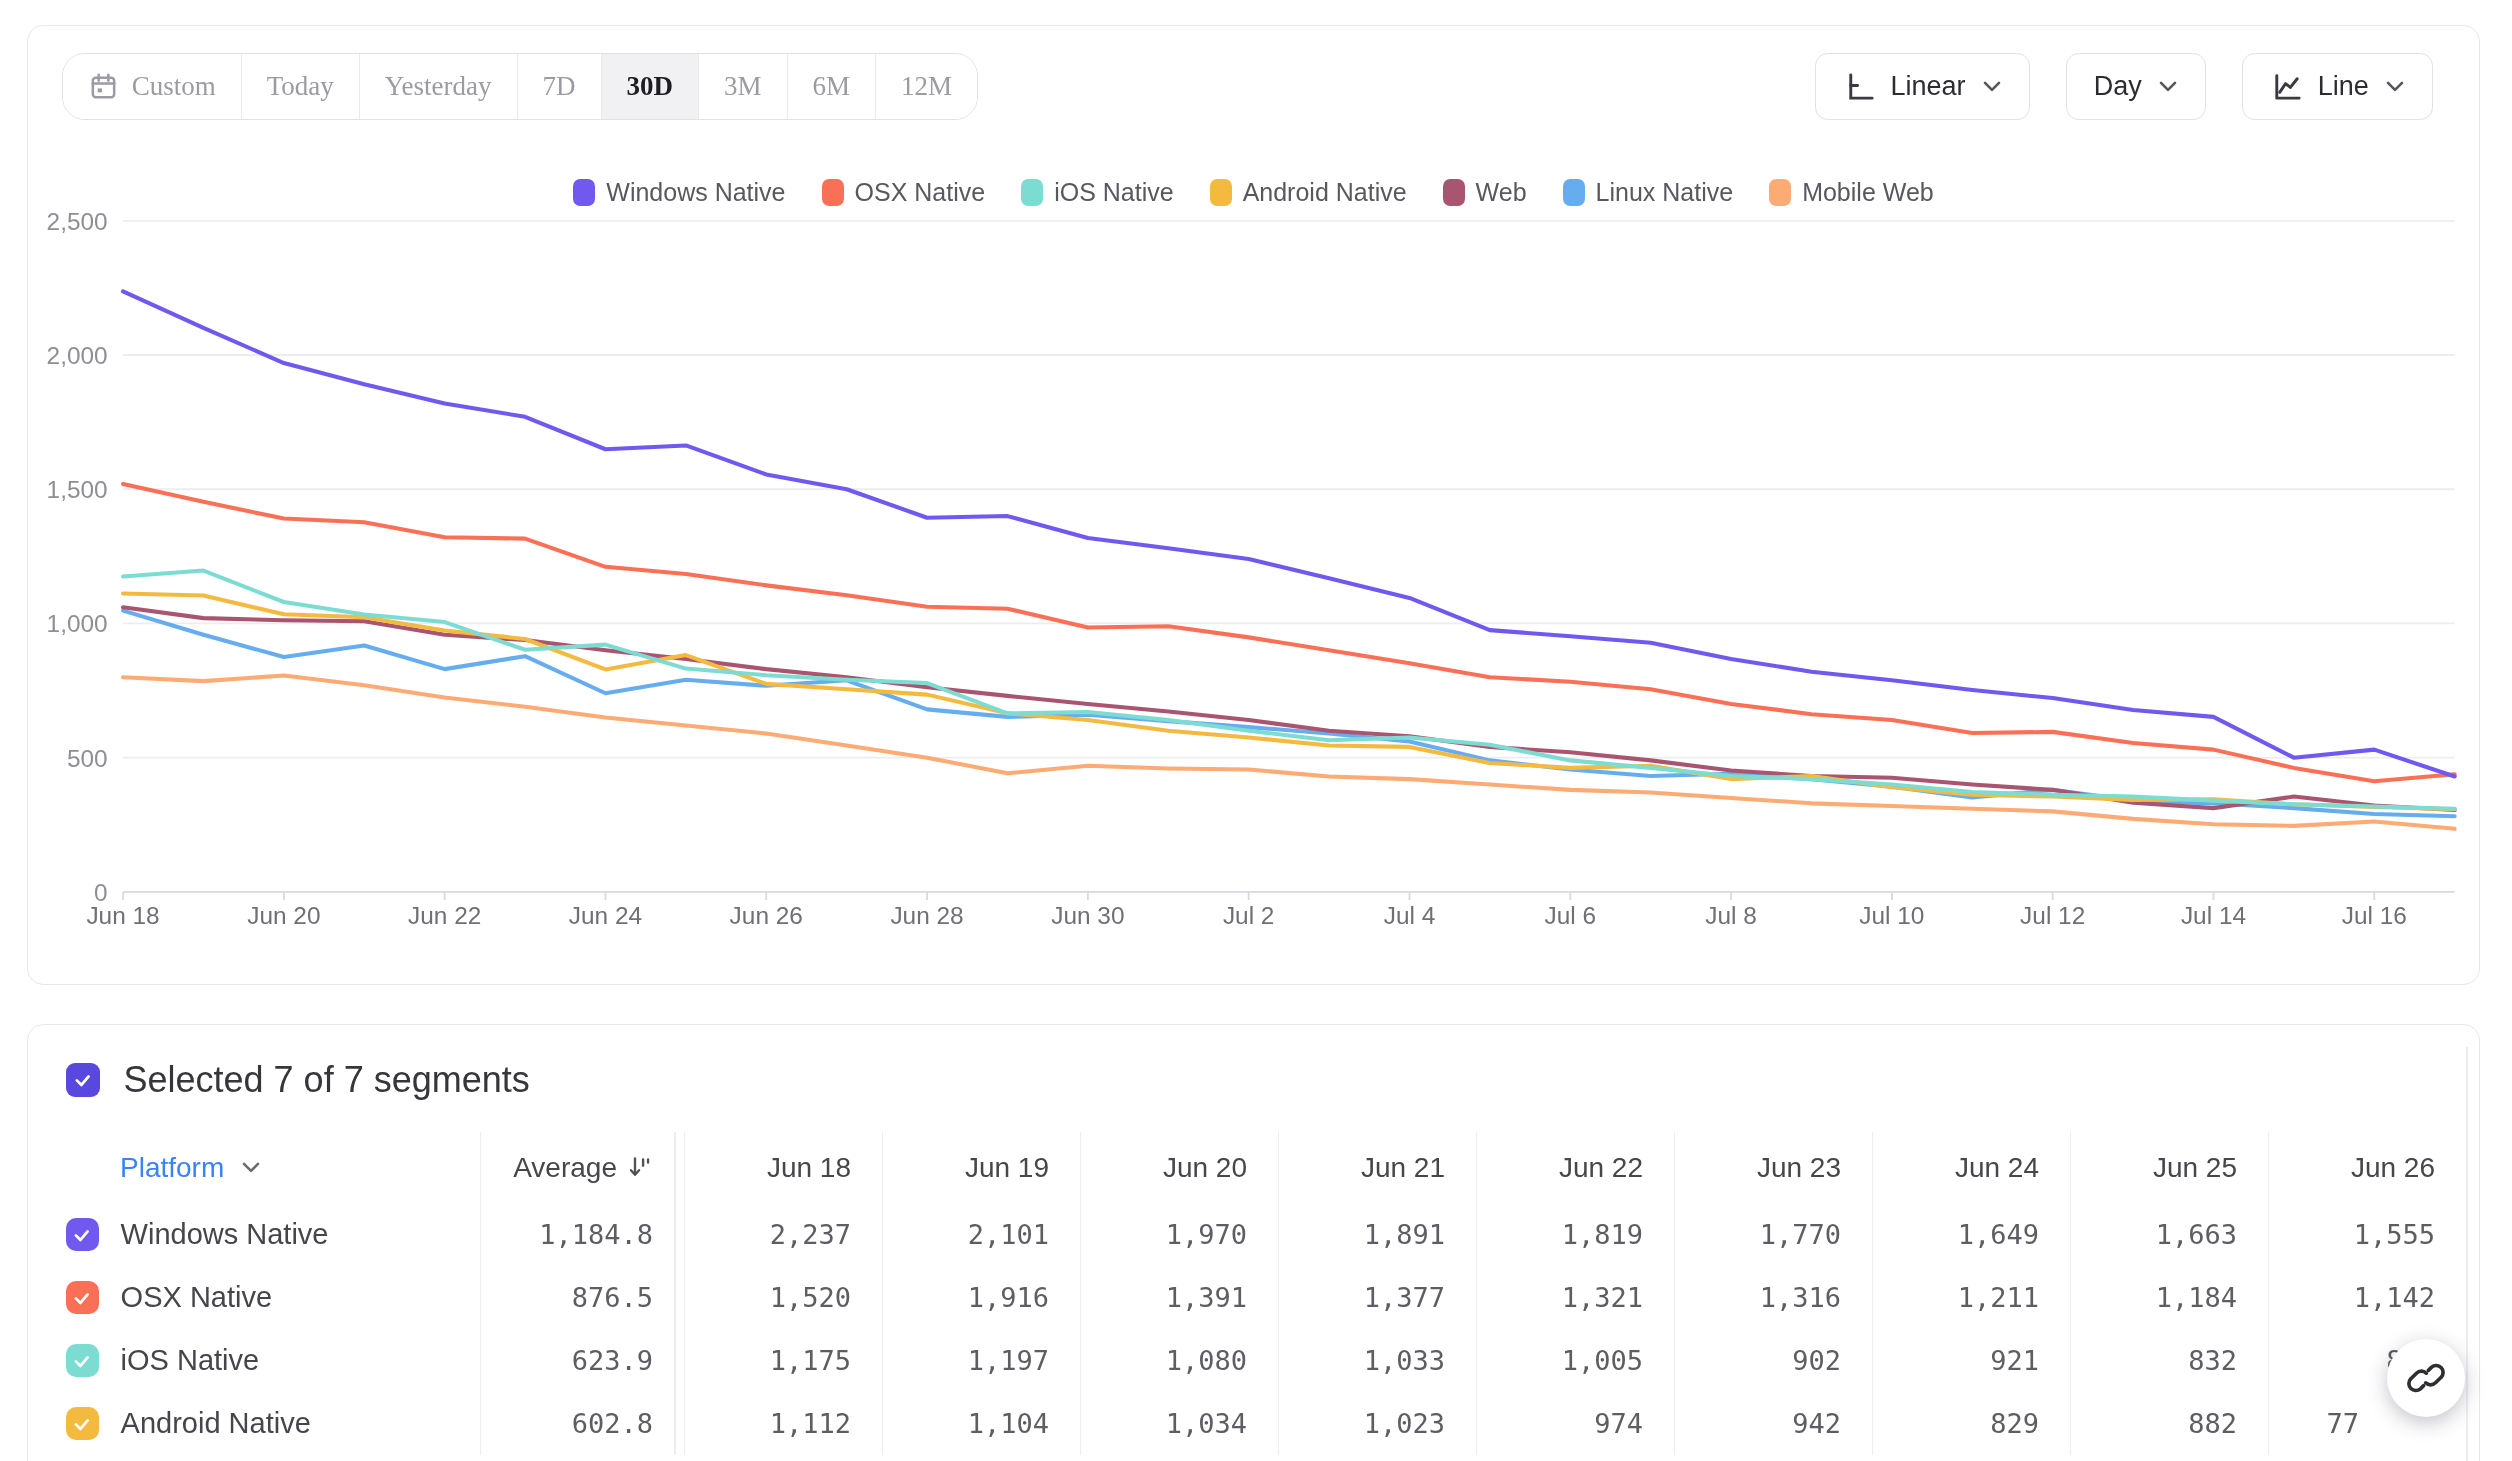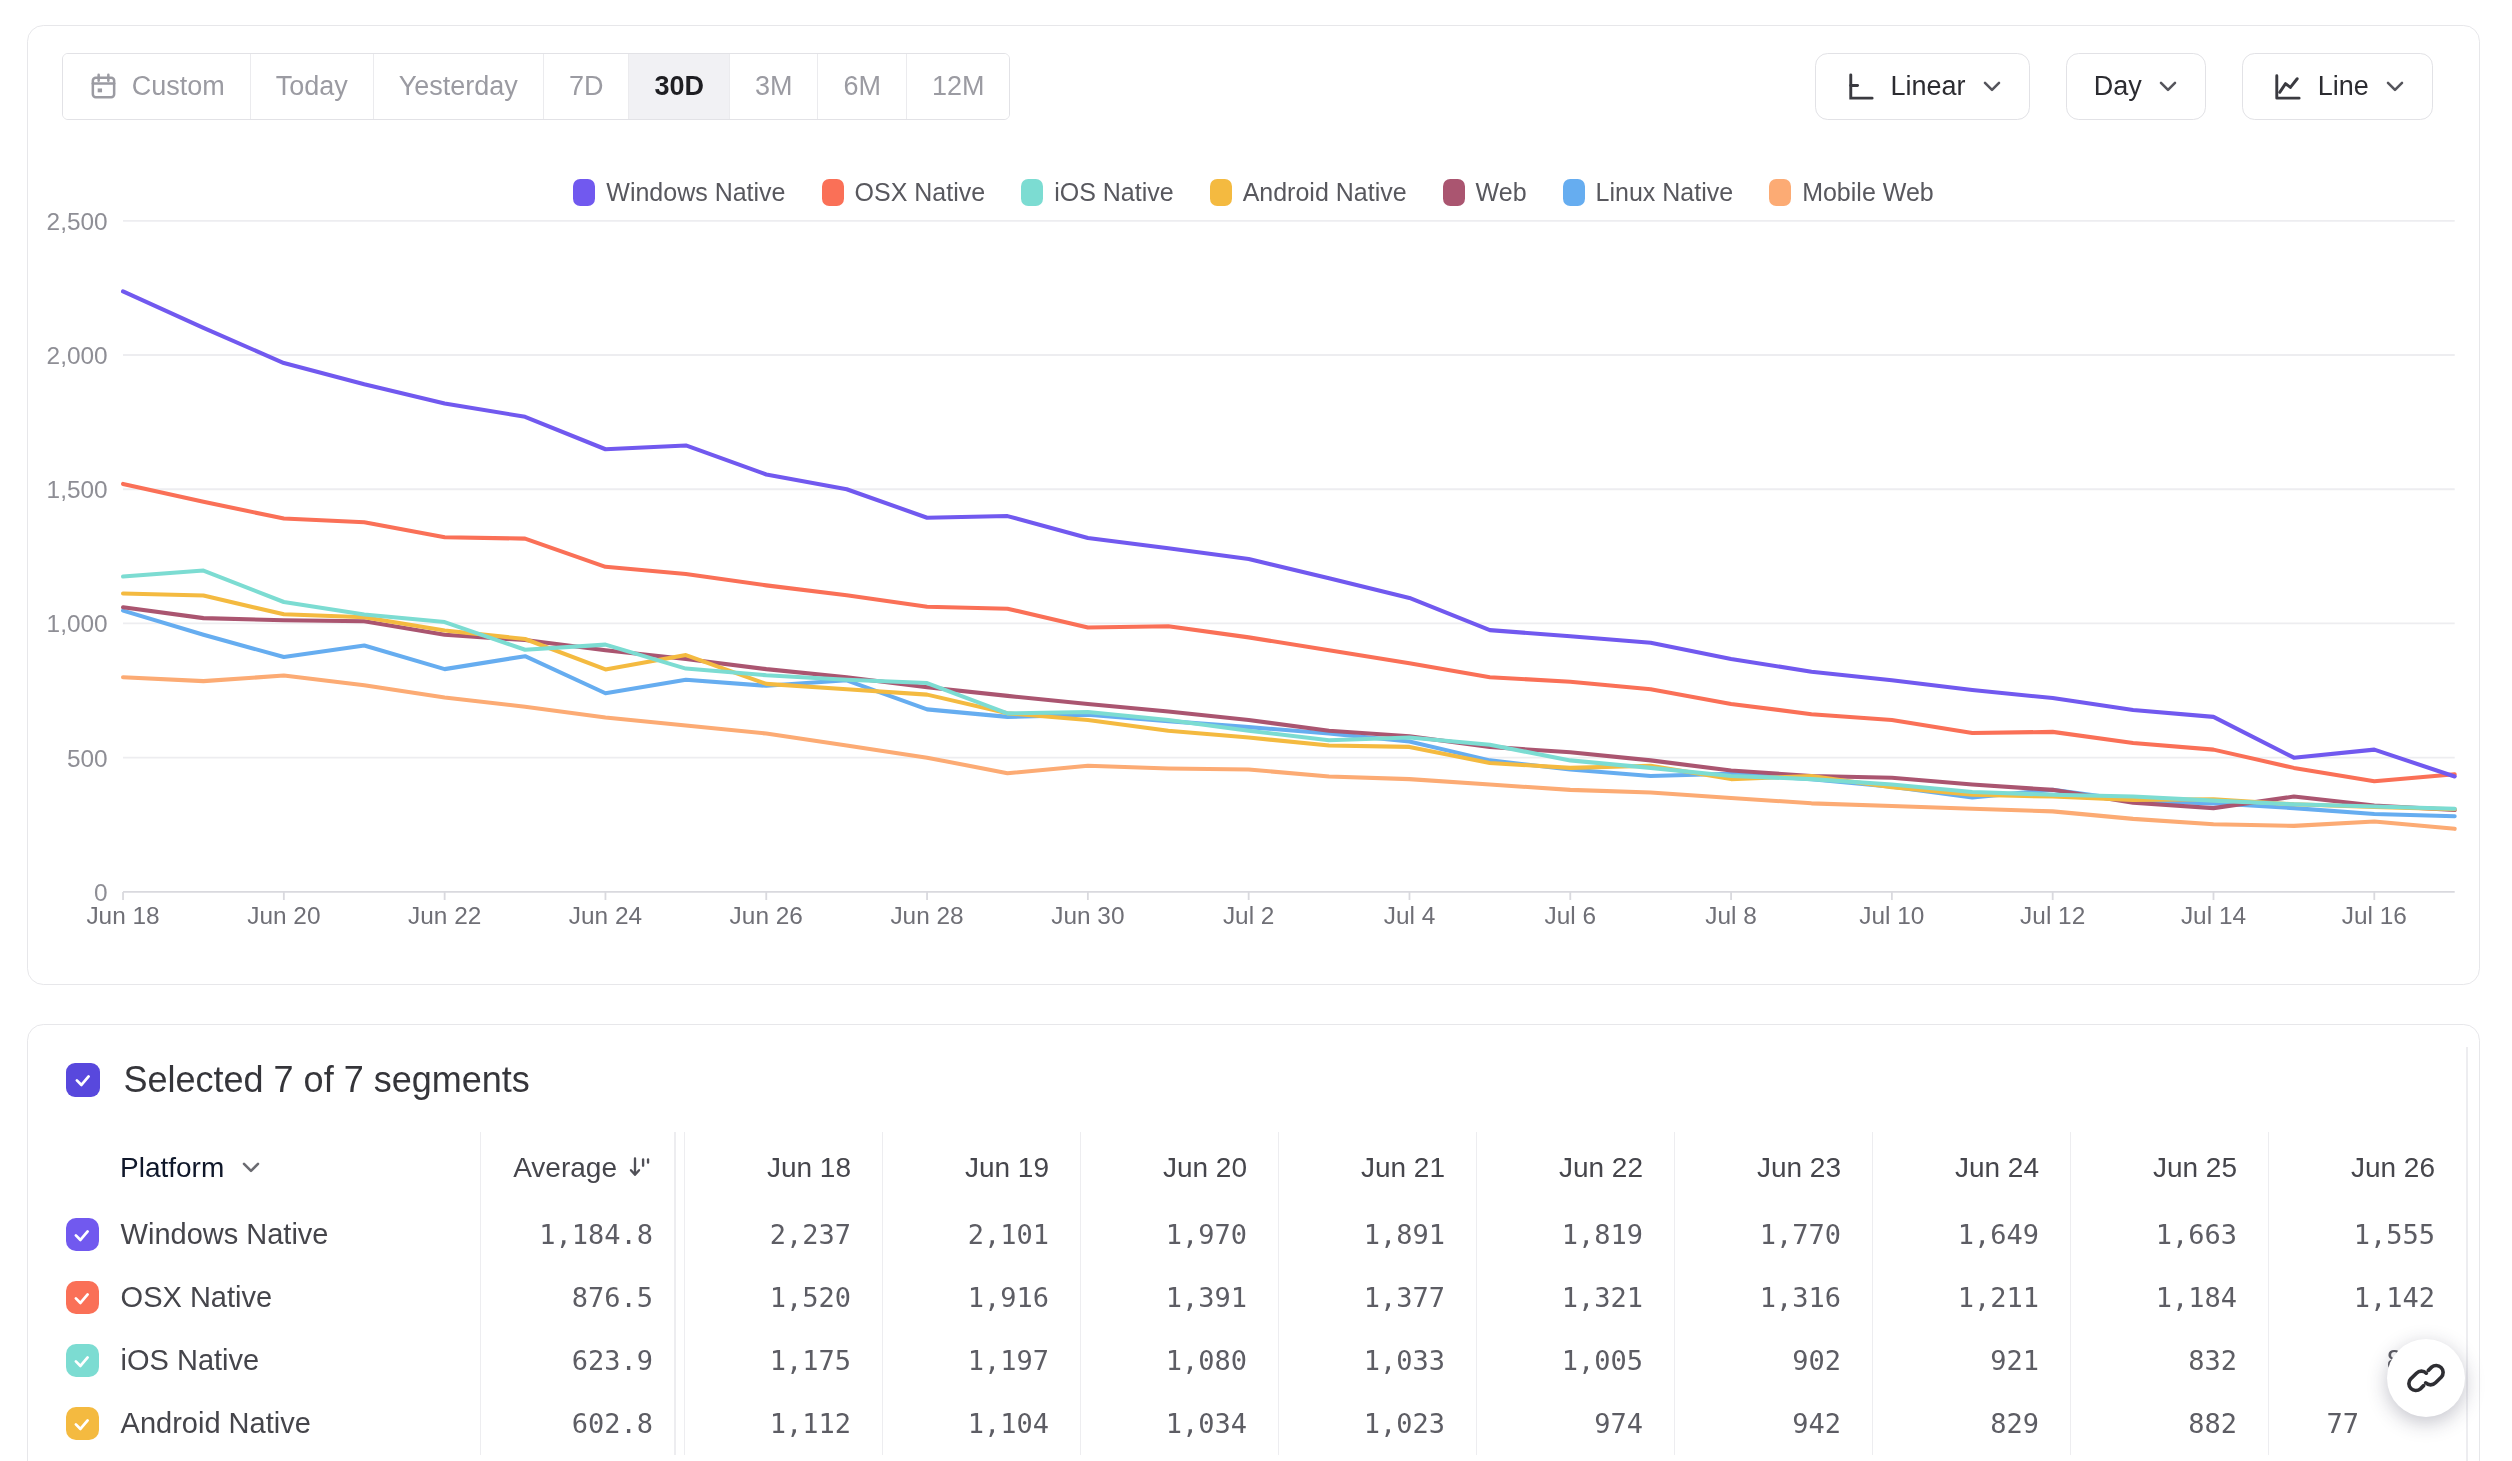--- a/index.html
+++ b/index.html
@@ -4,21 +4,21 @@
 <style>
   html,body{margin:0;padding:0;background:#fff;}
   .page{position:relative;width:2512px;height:1461px;overflow:hidden;background:#fff;
         font-family:"Liberation Sans",sans-serif;-webkit-font-smoothing:antialiased;}
   .card{position:absolute;background:#fff;border:1.8px solid #e7e7ea;border-radius:16.3px;box-sizing:border-box;}
   .chart-card{left:27px;top:25px;width:2453px;height:960px;}
   .table-card{left:27px;top:1024px;width:2453px;height:633px;}
 
   
   .toolbar-left{position:absolute;left:34px;top:27px;display:flex;align-items:center;gap:23.5px;}
-  .seg{display:flex;height:67px;border:1.8px solid #e2e2e6;border-radius:6px;overflow:hidden;background:#fff;box-sizing:border-box;}
+  .seg{display:flex;height:67px;border:1.8px solid #e2e2e6;border-radius:23px;overflow:hidden;background:#fff;box-sizing:border-box;font-family:Liberation Serif, serif;}
   .seg-item{display:flex;align-items:center;gap:12.7px;padding:0 25px;font-size:27px;color:#9b9ba2;
             background:#fff;border:none;border-left:1.8px solid #ebebee;cursor:pointer;font-family:inherit;}
   .seg-item:first-child{border-left:none;}
   .seg-item.active{background:#f1f1f4;color:#1e1e22;font-weight:700;}
   .seg-icon{display:inline-flex;width:31px;height:31px;color:#9b9ba2;}
   .seg-icon svg,.ctl-icon svg,.chev svg,.sort-ic svg,.pchev svg{width:100%;height:100%;}
   .btn{display:flex;align-items:center;height:67px;padding:0 27px;border:1.8px solid #e2e2e6;border-radius:12.7px;
        background:#fff;font-size:27px;color:#2c2c31;font-weight:600;cursor:pointer;font-family:inherit;box-sizing:border-box;}
   .controls{position:absolute;right:46px;top:27px;display:flex;gap:36px;}
   .ctl{gap:14.5px;font-weight:500;}
@@ -49,21 +49,21 @@
   .tall-divider{position:absolute;left:2438px;top:22px;width:1.8px;height:543px;background:#ededf0;}
 
   #tbl{position:absolute;left:34px;top:107px;display:grid;
        grid-template-columns:418px 204px repeat(9,198px);
        grid-template-rows:71px repeat(4,63px);}
   .cell{display:flex;align-items:center;box-sizing:border-box;position:relative;}
   .cell.num{justify-content:flex-end;padding-right:31px;}
   .cell.vl{border-left:1.8px solid #ededf0;}
   .cell.vl2::before{content:"";position:absolute;left:-11px;top:0;bottom:0;width:1.8px;background:#ededf0;}
   .hdr{font-size:28px;color:#46464c;font-weight:500;}
-  .hdr.plat{padding-left:58px;gap:16.3px;color:#0f172a;}
+  .hdr.plat{padding-left:58px;gap:16.3px;color:#3b82f6;}
   .pchev{display:inline-flex;width:20px;height:12.7px;color:#6b6b71;}
   .sort-ic{display:inline-flex;width:27px;height:27px;color:#505057;margin-left:9px;}
   .rlabel{font-size:29px;color:#45454b;}
   .pcell{padding-left:3.6px;gap:22px;}
   .cb.row{width:33px;height:33px;border-radius:10px;}
   .mono{font-family:"DejaVu Sans Mono",monospace;font-size:27px;color:#5d5d64;}
   .cell.shift{padding-right:107px;}
 
   
   .fab{position:absolute;left:2387px;top:1339px;width:78px;height:78px;border-radius:50%;background:#fff;border:none;

